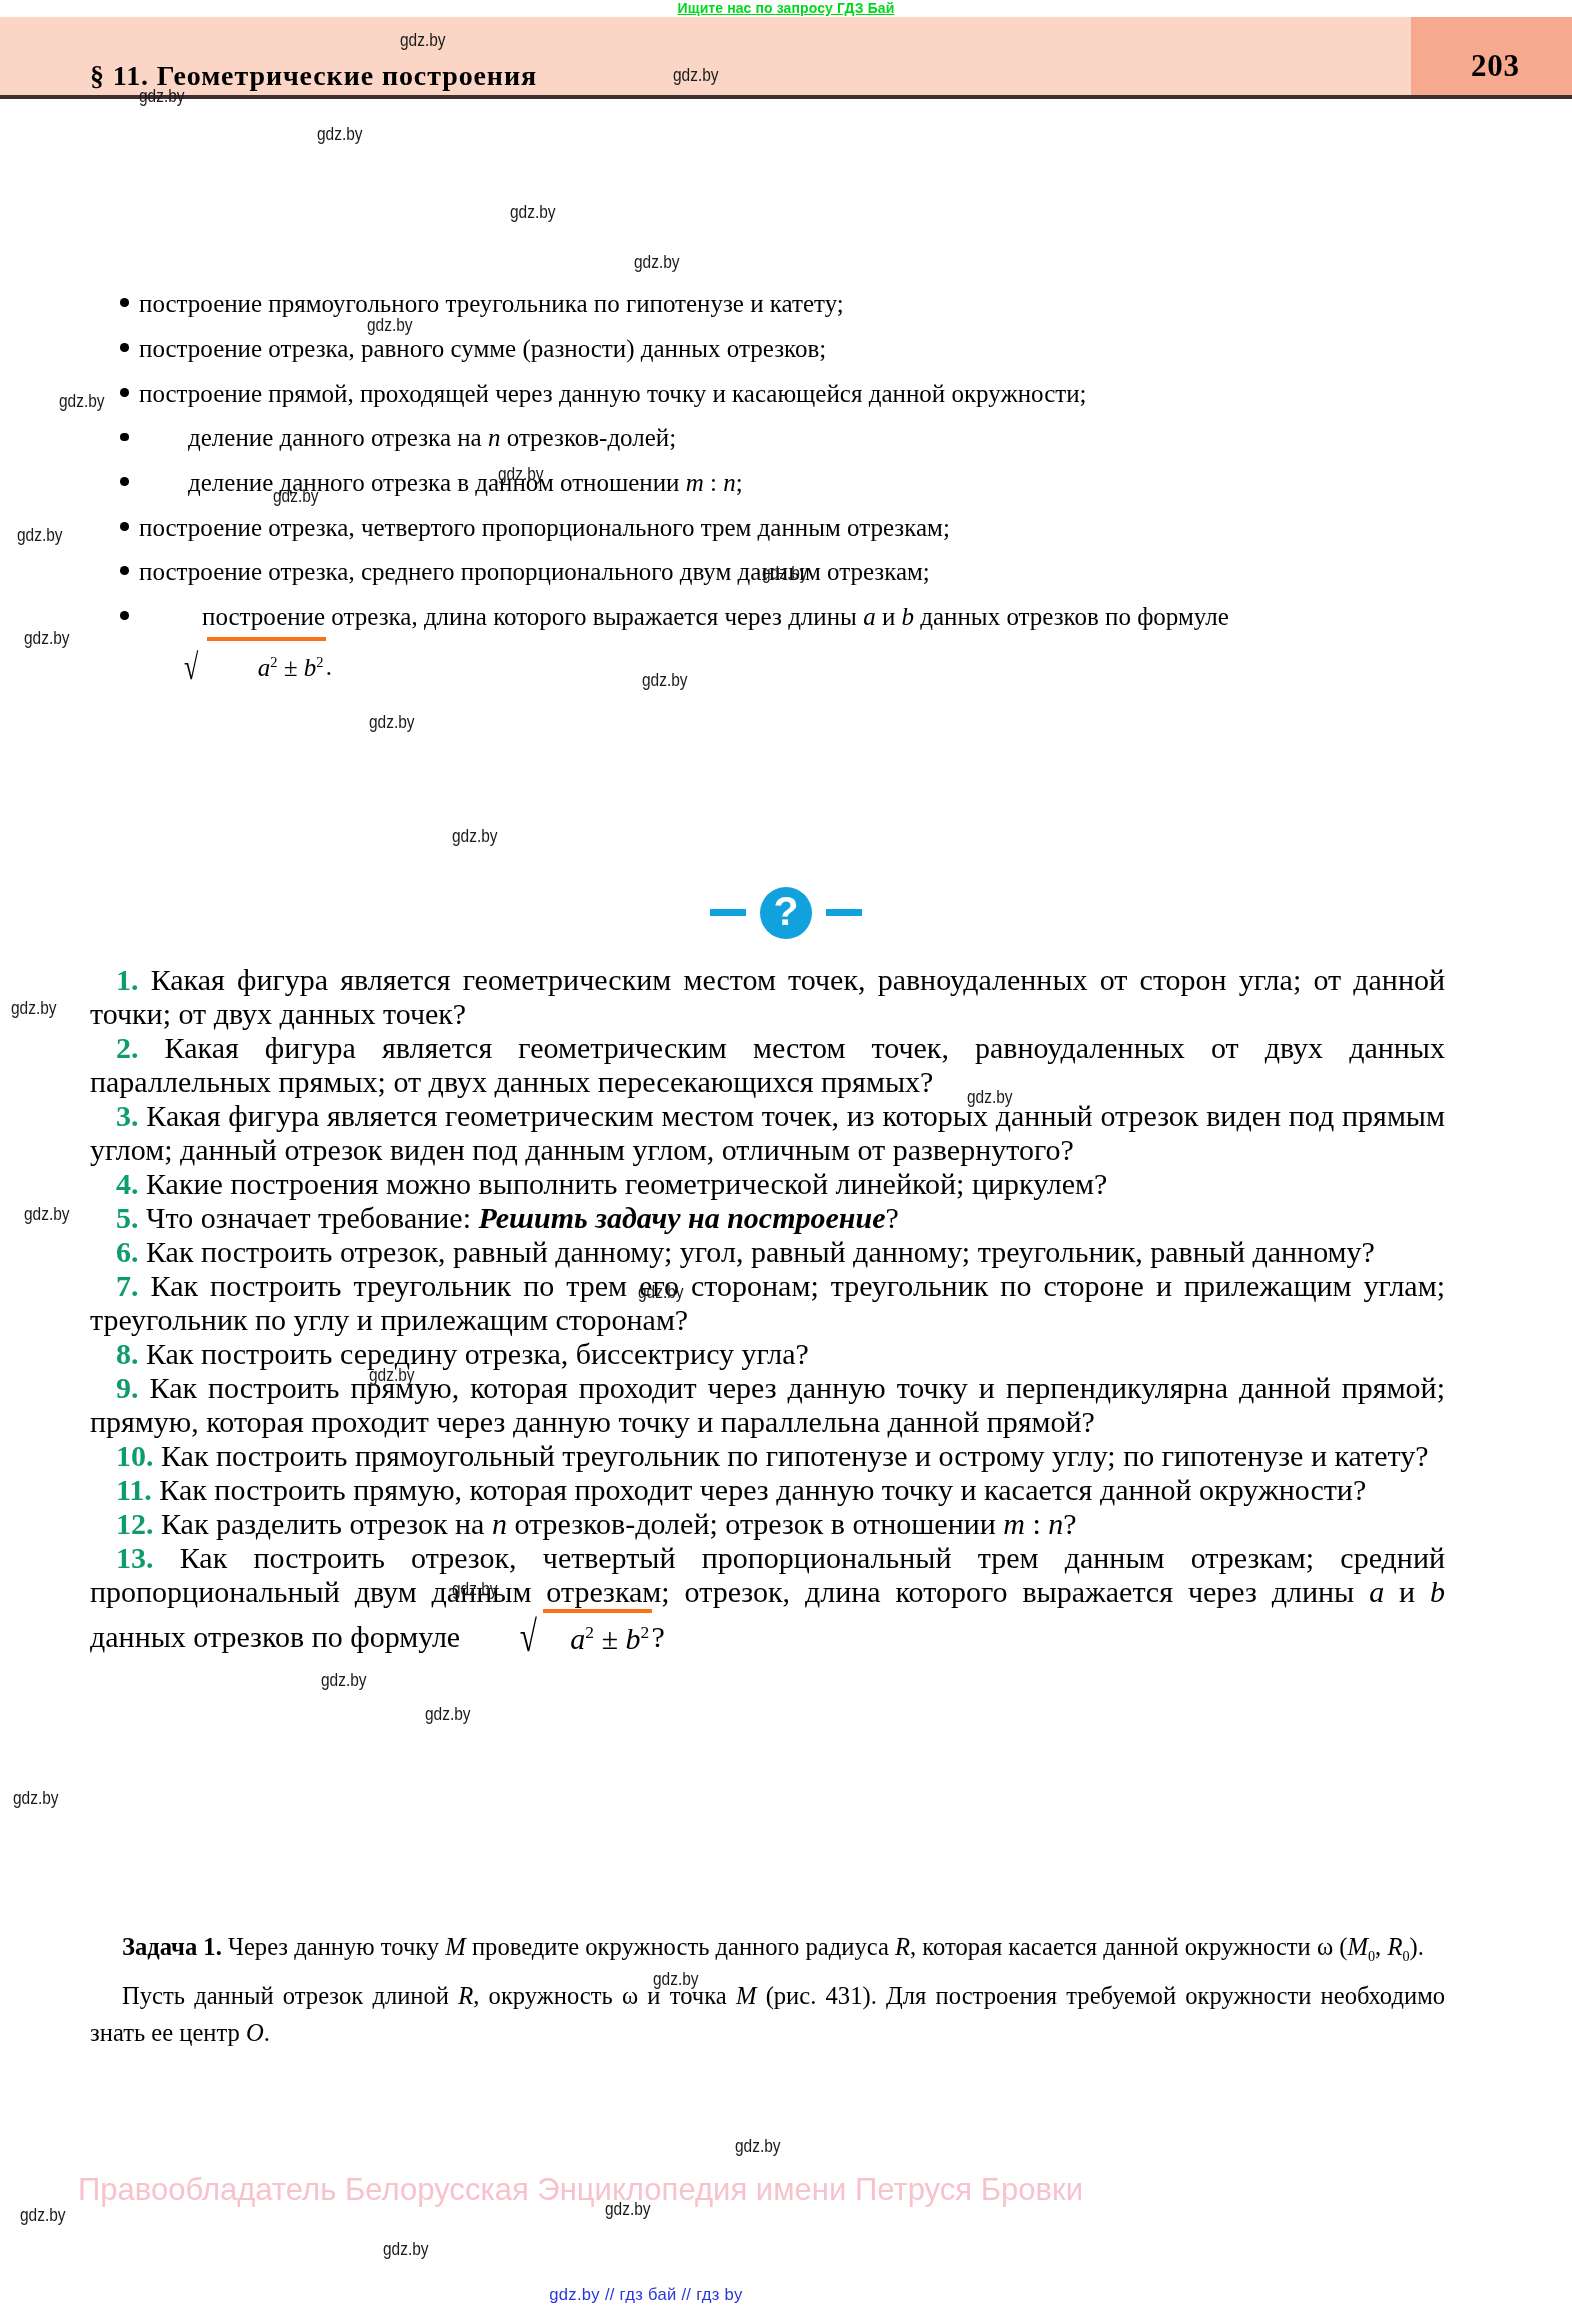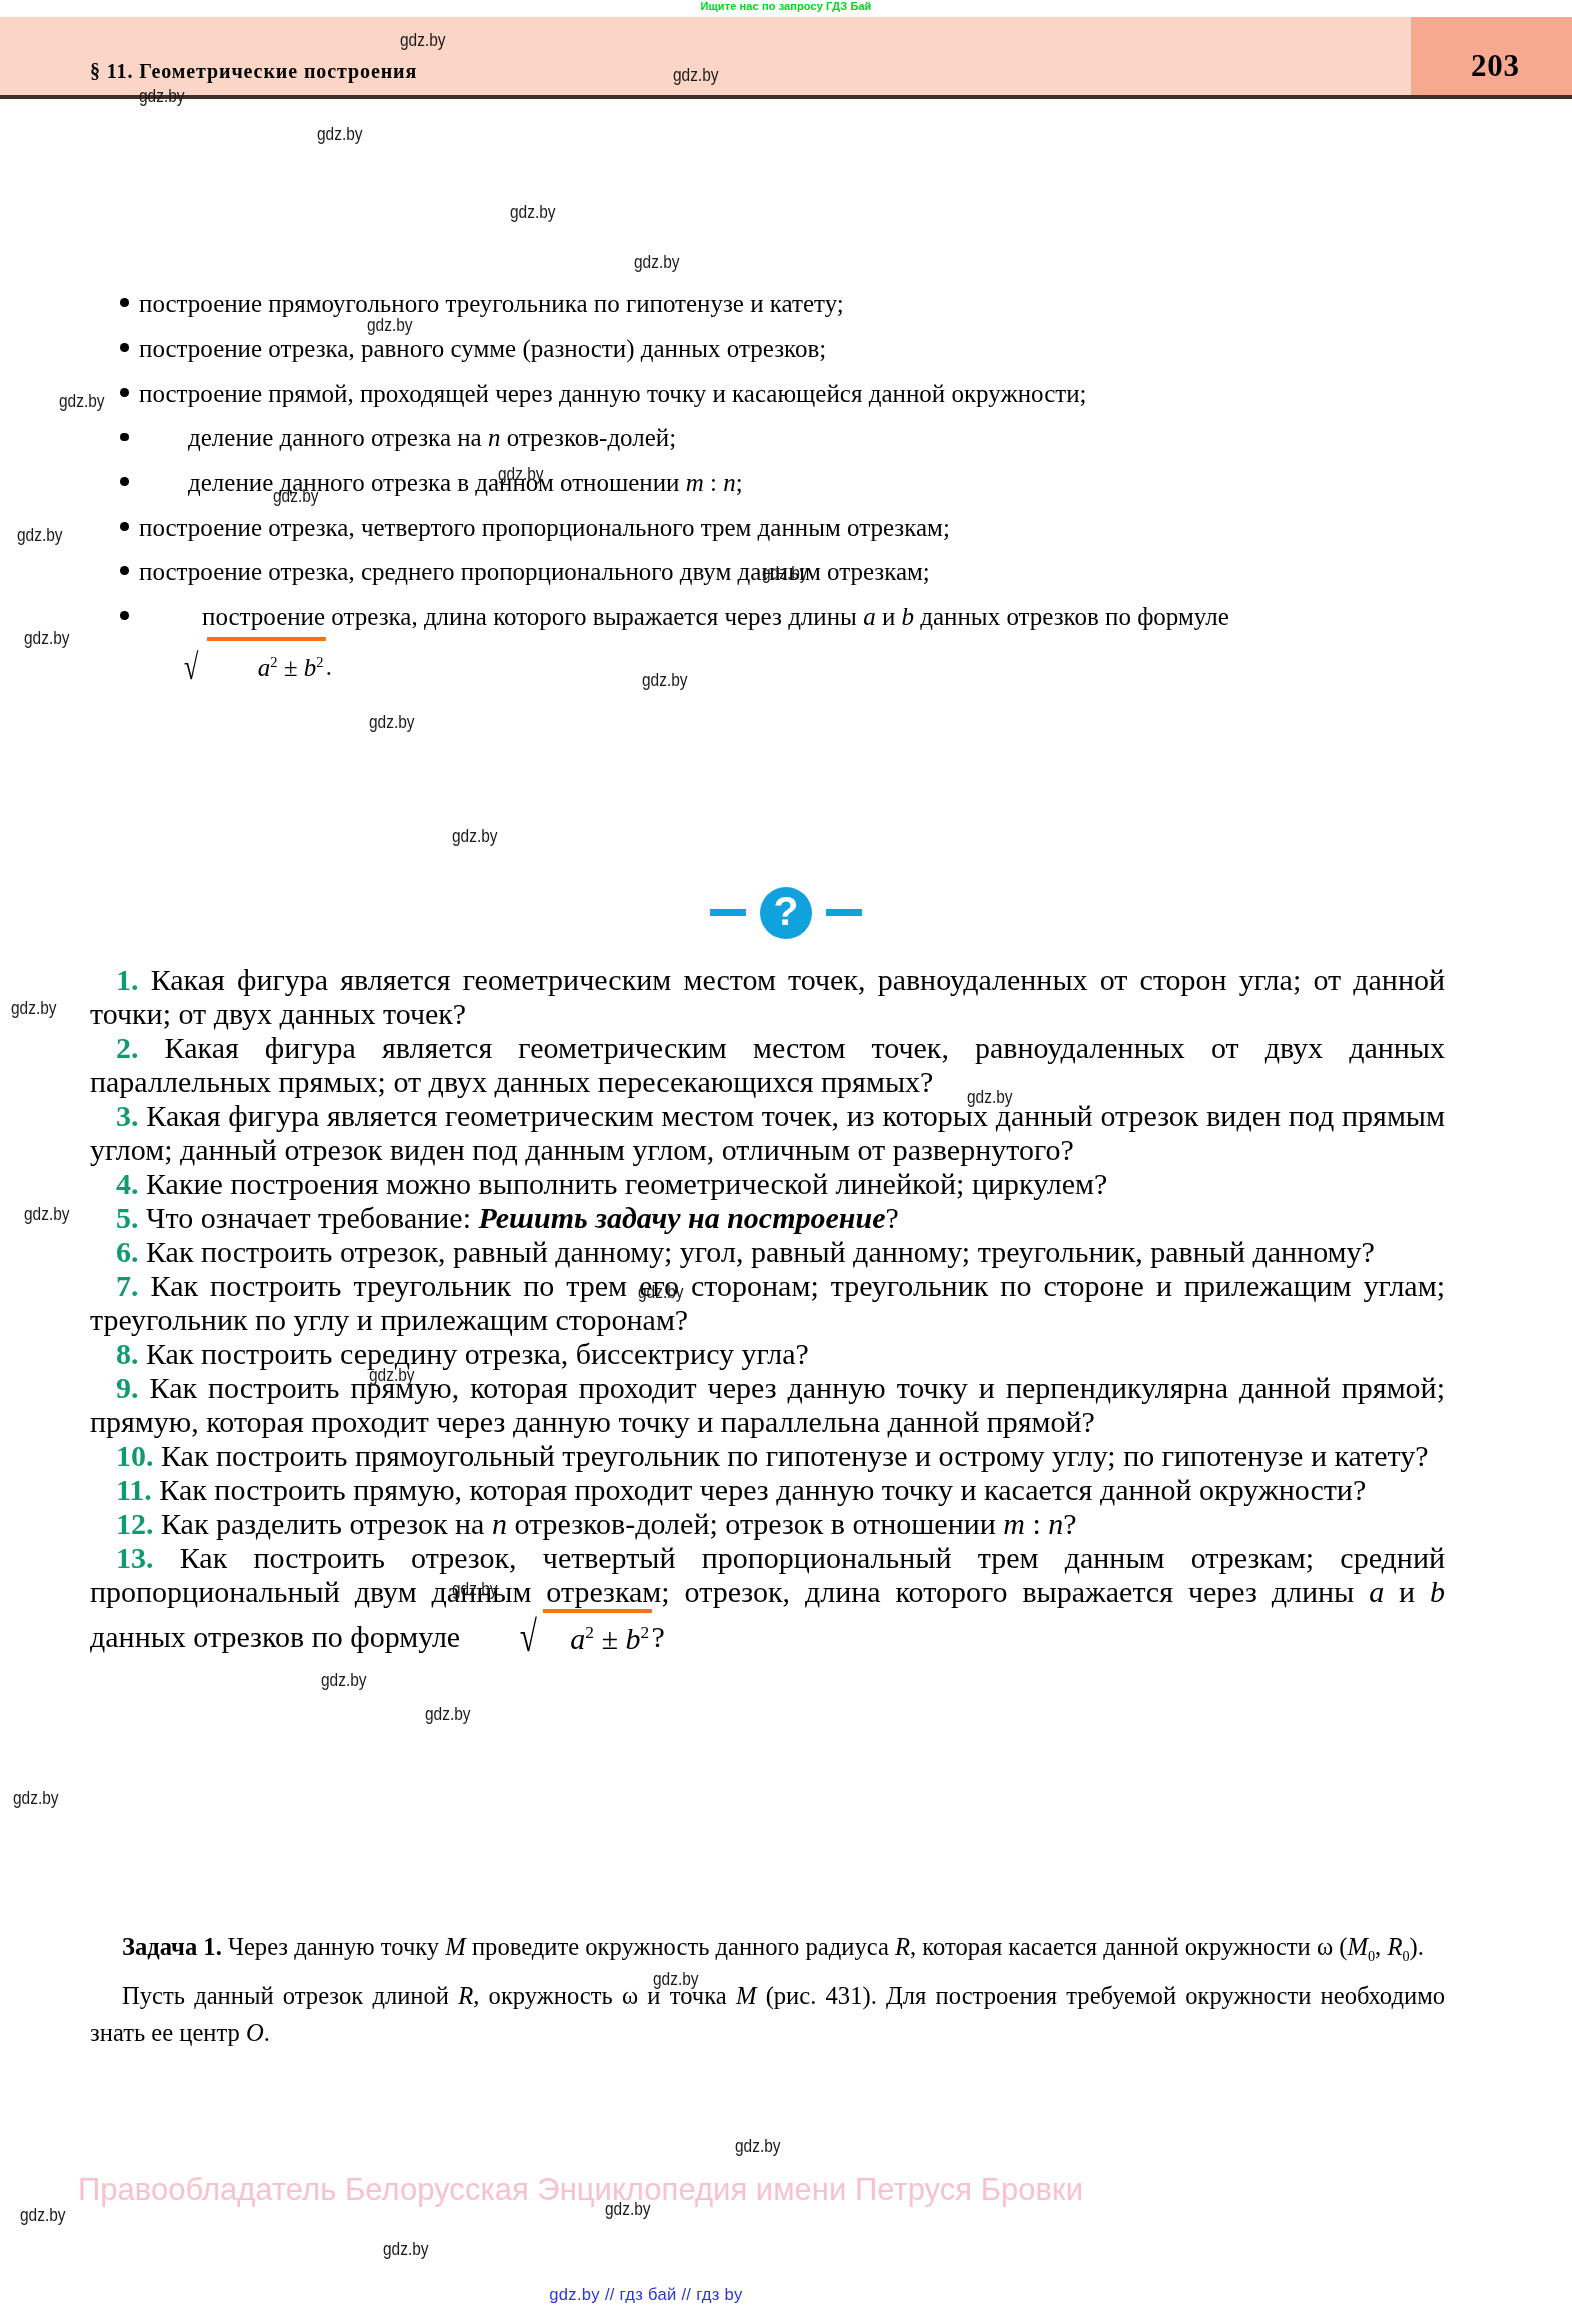--- a/index.html
+++ b/index.html
@@ -18,24 +18,25 @@
 
   
   .promo {
     position: absolute;
     top: 0px;
     left: 0;
     width: 1572px;
     text-align: center;
     font-family: "Liberation Sans", sans-serif;
     font-weight: bold;
-    font-size: 11px;
+    font-size: 14px;
     color: #00d81d;
     letter-spacing: 0.1px;
     z-index: 40;
+    text-decoration: underline;
   }
 
   
   .header-band {
     position: absolute;
     top: 17.4px;
     left: 0;
     width: 1572px;
     height: 78px;
     background: #fbd6c6;
@@ -56,21 +57,21 @@
     left: 0;
     width: 1572px;
     height: 4px;
     background: #3c2f2c;
     z-index: 4;
   }
   .header-title {
     position: absolute;
     top: 60px;
     left: 90px;
-    font-size: 20px;
+    font-size: 28px;
     font-weight: bold;
     letter-spacing: 0.9px;
     white-space: nowrap;
     z-index: 6;
   }
   .header-page-number {
     position: absolute;
     top: 48px;
     left: 1471px;
     font-size: 31px;

